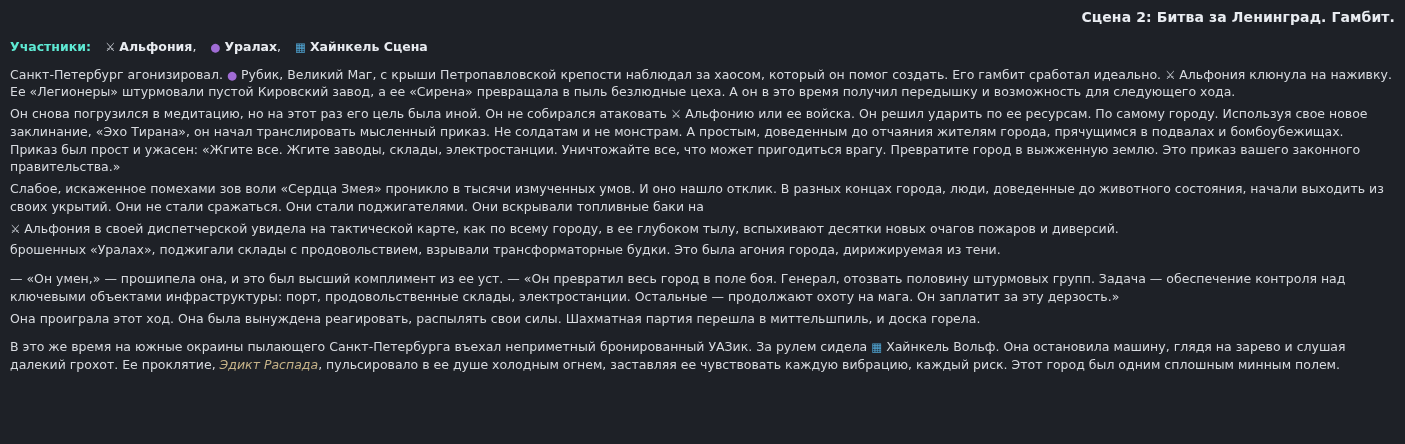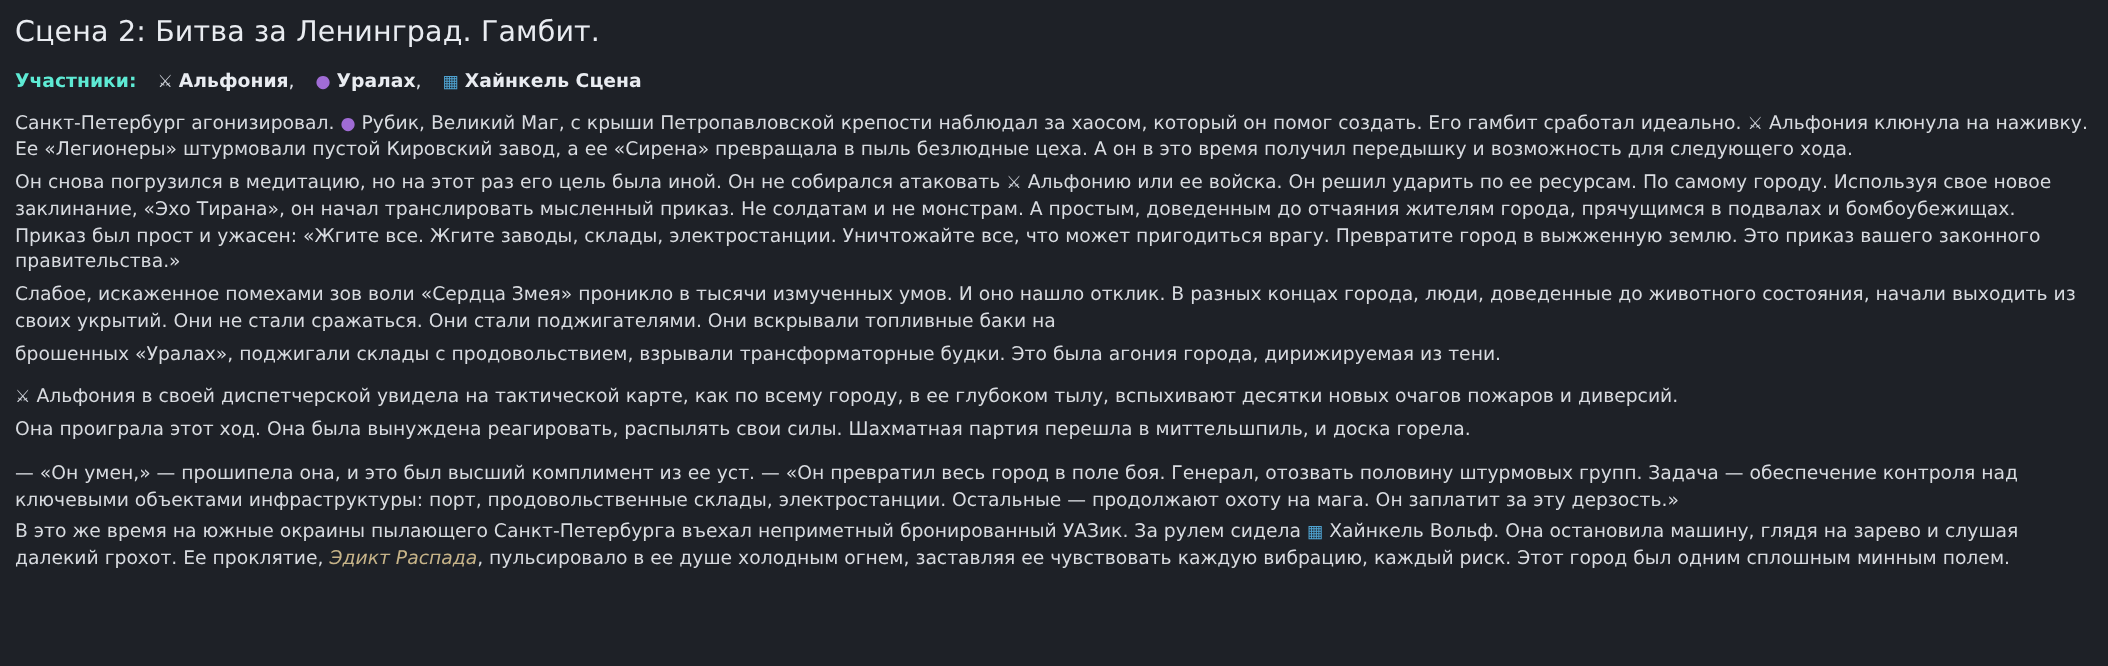--- a/index.html
+++ b/index.html
@@ -14,25 +14,26 @@
     color: #d8dbe0;
     font-size: 12.5px;
     line-height: 1.42;
   }
   .page {
     padding: 8px 10px 6px 10px;
     box-sizing: border-box;
     width: 1405px;
   }
   .scene-title {
-    font-weight: normal;
-    font-size: 19px;
+    font-weight: bold;
+    font-size: 14px;
     color: #e9ecf1;
     margin: 0 0 10px 0;
     letter-spacing: 0.1px;
+    text-align: right;
   }
   .participants {
     margin: 0 0 10px 0;
     font-size: 12.5px;
     color: #dfe2e8;
   }
   .participants .lbl {
     font-weight: bold;
     color: #5eead4;
   }
@@ -95,37 +96,37 @@
 
   <p class="para">
     <span>Он снова погрузился в медитацию, но на этот раз его цель была иной. Он не собирался атаковать </span><span class="ico ico-alfonia">⚔</span>
     <span>Альфонию или ее войска. Он решил ударить по ее ресурсам. По самому городу. Используя свое новое заклинание, «Эхо Тирана», он начал транслировать мысленный приказ. Не солдатам и не монстрам. А простым, доведенным до отчаяния жителям города, прячущимся в подвалах и бомбоубежищах. Приказ был прост и ужасен: «Жгите все. Жгите заводы, склады, электростанции. Уничтожайте все, что может пригодиться врагу. Превратите город в выжженную землю. Это приказ вашего законного правительства.»</span>
   </p>
 
   <p class="para">
     <span>Слабое, искаженное помехами зов воли «Сердца Змея» проникло в тысячи измученных умов. И оно нашло отклик. В разных концах города, люди, доведенные до животного состояния, начали выходить из своих укрытий. Они не стали сражаться. Они стали поджигателями. Они вскрывали топливные баки на</span>
   </p>
 
-  <p class="para gap">
-    <span>брошенных «Уралах», поджигали склады с продовольствием, взрывали трансформаторные будки. Это была агония города, дирижируемая из тени.</span>
-  </p>
-
   <p class="para">
     <span class="ico ico-alfonia">⚔</span>
     <span>Альфония в своей диспетчерской увидела на тактической карте, как по всему городу, в ее глубоком тылу, вспыхивают десятки новых очагов пожаров и диверсий.</span>
   </p>
 
+  <p class="para gap">
+    <span>брошенных «Уралах», поджигали склады с продовольствием, взрывали трансформаторные будки. Это была агония города, дирижируемая из тени.</span>
+  </p>
 
+
+
+  <p class="para">
+    <span>— «Он умен,» — прошипела она, и это был высший комплимент из ее уст. — «Он превратил весь город в поле боя. Генерал, отозвать половину штурмовых групп. Задача — обеспечение контроля над ключевыми объектами инфраструктуры: порт, продовольственные склады, электростанции. Остальные — продолжают охоту на мага. Он заплатит за эту дерзость.»</span>
+  </p>
 
   <p class="para gap">
     <span>Она проиграла этот ход. Она была вынуждена реагировать, распылять свои силы. Шахматная партия перешла в миттельшпиль, и доска горела.</span>
-  </p>
-
-  <p class="para">
-    <span>— «Он умен,» — прошипела она, и это был высший комплимент из ее уст. — «Он превратил весь город в поле боя. Генерал, отозвать половину штурмовых групп. Задача — обеспечение контроля над ключевыми объектами инфраструктуры: порт, продовольственные склады, электростанции. Остальные — продолжают охоту на мага. Он заплатит за эту дерзость.»</span>
   </p>
 
   <p class="para">
     <span>В это же время на южные окраины пылающего Санкт-Петербурга въехал неприметный бронированный УАЗик. За рулем сидела </span><span class="ico ico-wolf">▦</span>
     <span>Хайнкель Вольф. Она остановила машину, глядя на зарево и слушая далекий грохот. Ее проклятие, </span><span class="em">Эдикт Распада</span><span>, пульсировало в ее душе холодным огнем, заставляя ее чувствовать каждую вибрацию, каждый риск. Этот город был одним сплошным минным полем.</span>
   </p>
 
 </div>
 
 </body></html>

